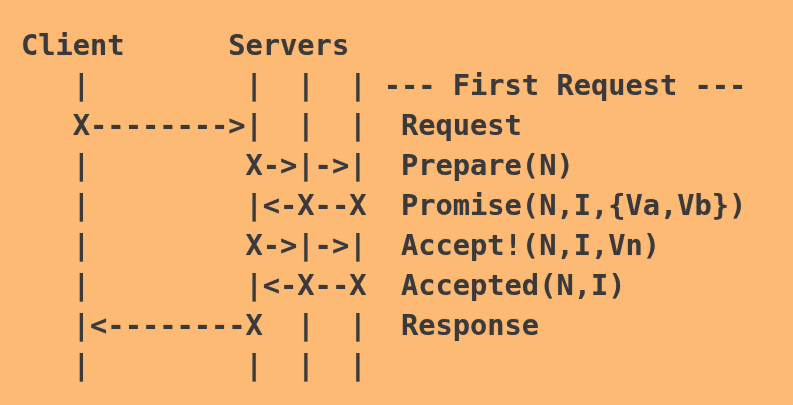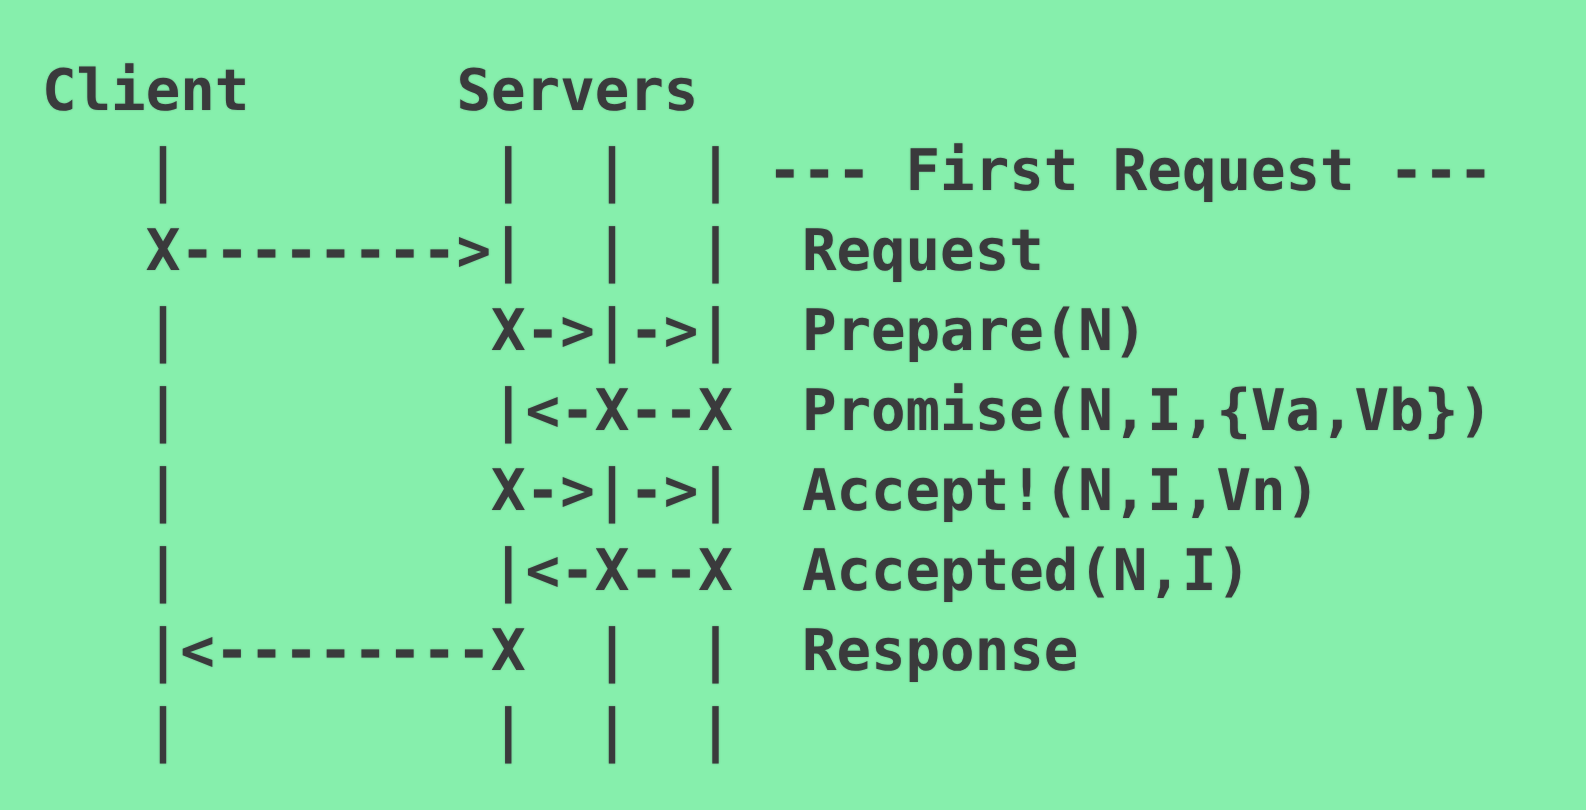--- a/index.html
+++ b/index.html
@@ -24,15 +24,15 @@
     text-shadow: 0 0 1px rgba(58, 58, 60, 0.35);
   }
   .ascii .line {
     white-space: pre;
     height: 40px;
   }
 </style>
 </head>
 <body>
 
-<div class="screen" style="background: #86efac;">
+<div class="screen" style="background: #fdba74;">
   <pre class="ascii" id="ascii-diagram" style="color: rgb(58, 58, 60);"><div class="line">Client      Servers</div><div class="line">   |         |  |  | --- First Request ---</div><div class="line">   X--------&gt;|  |  |  Request</div><div class="line">   |         X-&gt;|-&gt;|  Prepare(N)</div><div class="line">   |         |&lt;-X--X  Promise(N,I,{Va,Vb})</div><div class="line">   |         X-&gt;|-&gt;|  Accept!(N,I,Vn)</div><div class="line">   |         |&lt;-X--X  Accepted(N,I)</div><div class="line">   |&lt;--------X  |  |  Response</div><div class="line">   |         |  |  |</div></pre>
 </div>
 
 </body></html>

